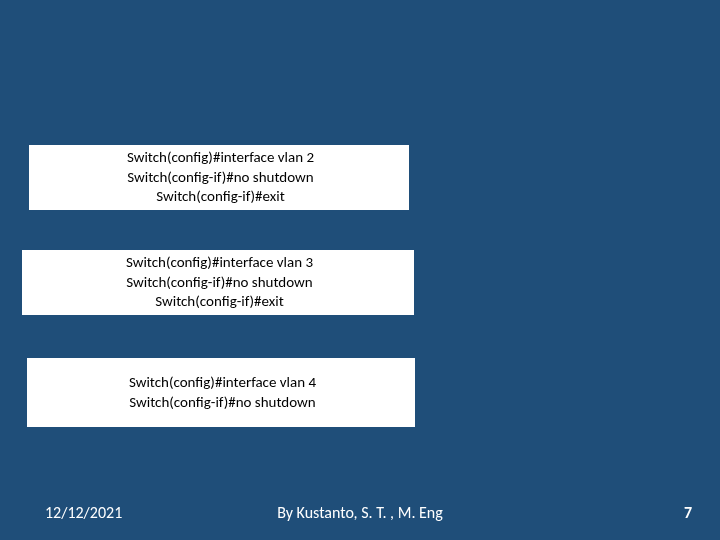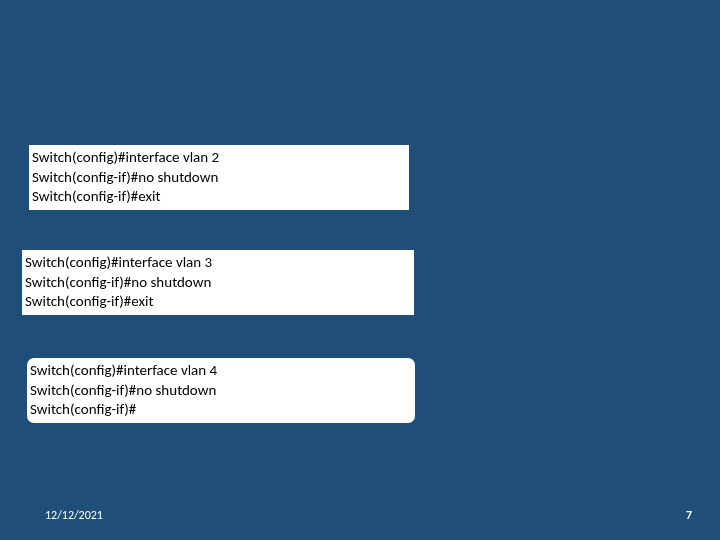--- a/index.html
+++ b/index.html
@@ -1,15 +1,15 @@
 <!DOCTYPE html>
 <html><head>
 <meta charset="utf-8">
 <style>
-  * { margin: 0; padding: 0; box-sizing: border-box; }
+  * { margin: 0; padding: 0; box-sizing: border-box; text-align: center; }
   body {
     width: 720px;
     height: 540px;
     background: #1f4e79;
     font-family: Calibri, Arial, sans-serif;
     position: relative;
     overflow: hidden;
   }
   .code-block {
     position: absolute;
@@ -28,37 +28,36 @@
   .block2 {
     left: 22px;
     top: 250px;
     width: 392px;
     padding: 3px 0;
   }
   .block3 {
     left: 27px;
     top: 358px;
     width: 388px;
-    padding: 3px 0;
-    border-radius: 7px;
+    padding: 15px 0;
   }
   .code-line {
     white-space: pre;
     padding-left: 3px;
   }
   .footer {
     position: absolute;
     bottom: 18px;
     left: 0;
     width: 100%;
     display: flex;
     justify-content: space-between;
     align-items: center;
     padding: 0 28px 0 45px;
-    font-size: 12px;
+    font-size: 16px;
     color: #ffffff;
   }
   .footer-date { }
   .footer-author { position: absolute; left: 50%; transform: translateX(-50%); }
   .footer-page { font-weight: bold; }
 </style>
 </head>
 <body>
 
 <div class="code-block block1">
@@ -69,19 +68,19 @@
 
 <div class="code-block block2">
   <div class="code-line">Switch(config)#interface vlan 3</div>
   <div class="code-line">Switch(config-if)#no shutdown</div>
   <div class="code-line">Switch(config-if)#exit</div>
 </div>
 
 <div class="code-block block3">
   <div class="code-line">Switch(config)#interface vlan 4</div>
   <div class="code-line">Switch(config-if)#no shutdown</div>
-  <div class="code-line">Switch(config-if)#</div>
 </div>
 
 <div class="footer">
   <span class="footer-date">12/12/2021</span>
+  <span class="footer-author">By Kustanto, S. T. , M. Eng</span>
   <span class="footer-page">7</span>
 </div>
 
 </body></html>

